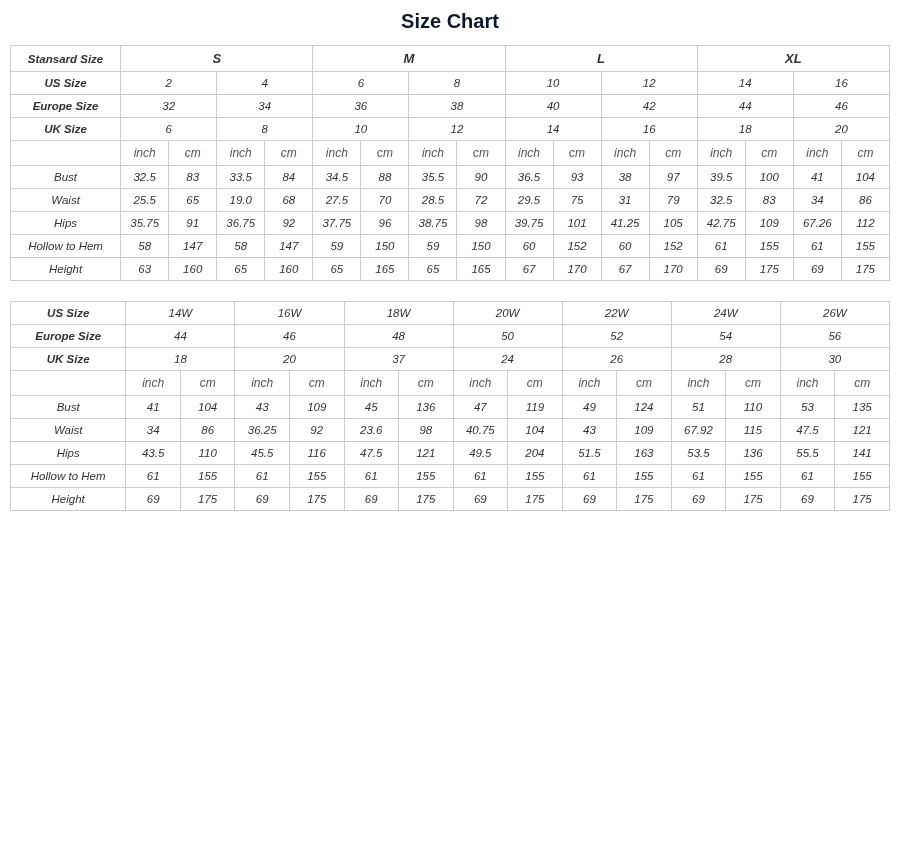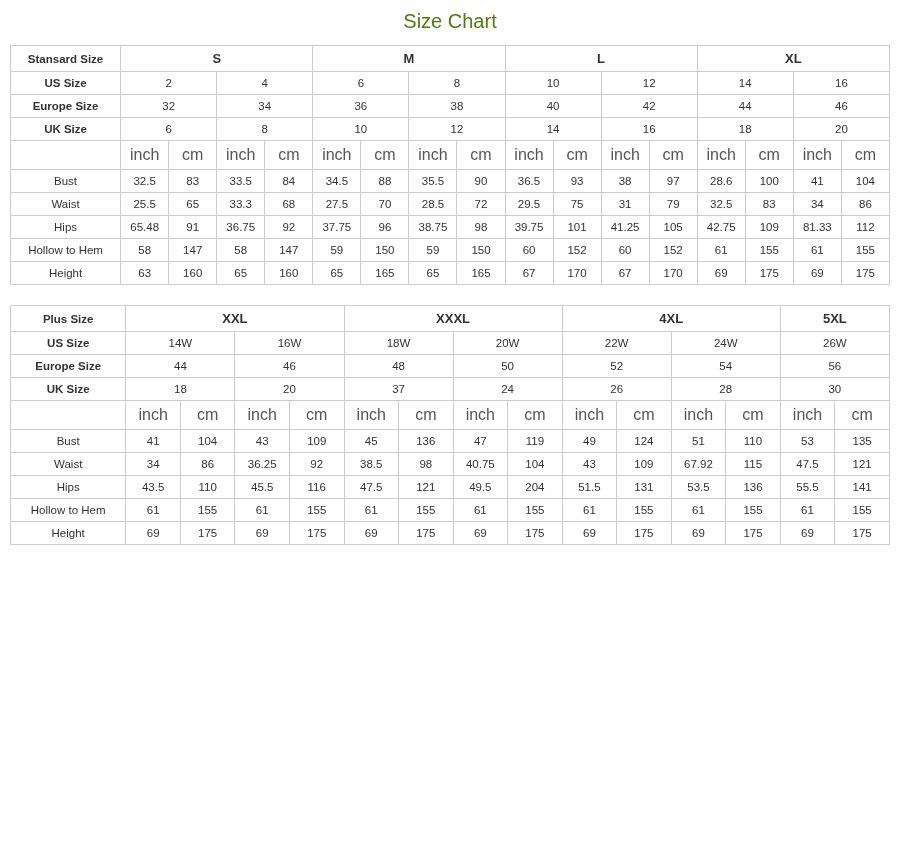--- a/index.html
+++ b/index.html
@@ -5,31 +5,32 @@
     * { box-sizing: border-box; margin: 0; padding: 0; }
     body {
       font-family: Arial, sans-serif;
       background: #fff;
       padding: 10px;
       font-size: 12px;
     }
     .page-title {
       text-align: center;
       font-size: 20px;
-      font-weight: normal;
-      color: #4d7c0f;
+      font-weight: bold;
+      color: #0f172a;
       margin-bottom: 12px;
     }
     .chart-section {
       margin-bottom: 20px;
     }
     table {
       width: 100%;
       border-collapse: collapse;
       border: 1px solid #ccc;
+      font-style: italic;
     }
     th, td {
       border: 1px solid #ccc;
       text-align: center;
       padding: 5px 3px;
       font-size: 11.5px;
       color: #333;
     }
     .header-row th {
       background: #fff;
@@ -39,21 +40,21 @@
       font-weight: bold;
       background: #fff;
       text-align: center;
     }
     .size-group-header {
       font-weight: bold;
       font-size: 13px;
     }
     .unit-row td {
       color: #555;
-      font-size: 16px;
+      font-size: 12px;
     }
     .data-row td {
       font-weight: normal;
     }
     .row-label {
       font-weight: bold;
     }
   </style>
 </head>
 <body>
@@ -154,61 +155,61 @@
         <td>33.5</td>
           <td>84</td>
         <td>34.5</td>
           <td>88</td>
         <td>35.5</td>
           <td>90</td>
         <td>36.5</td>
           <td>93</td>
         <td>38</td>
           <td>97</td>
-        <td>28.6</td>
+        <td>39.5</td>
           <td>100</td>
         <td>41</td>
           <td>104</td>
       </tr>
       <tr class="data-row">
         <td class="row-label">Waist</td>
         <td>25.5</td>
           <td>65</td>
-        <td>33.3</td>
+        <td>19.0</td>
           <td>68</td>
         <td>27.5</td>
           <td>70</td>
         <td>28.5</td>
           <td>72</td>
         <td>29.5</td>
           <td>75</td>
         <td>31</td>
           <td>79</td>
         <td>32.5</td>
           <td>83</td>
         <td>34</td>
           <td>86</td>
       </tr>
       <tr class="data-row">
         <td class="row-label">Hips</td>
-        <td>65.48</td>
+        <td>35.75</td>
           <td>91</td>
         <td>36.75</td>
           <td>92</td>
         <td>37.75</td>
           <td>96</td>
         <td>38.75</td>
           <td>98</td>
         <td>39.75</td>
           <td>101</td>
         <td>41.25</td>
           <td>105</td>
         <td>42.75</td>
           <td>109</td>
-        <td>81.33</td>
+        <td>67.26</td>
           <td>112</td>
       </tr>
       <tr class="data-row">
         <td class="row-label">Hollow to Hem</td>
         <td>58</td>
           <td>147</td>
         <td>58</td>
           <td>147</td>
         <td>59</td>
           <td>150</td>
@@ -260,27 +261,20 @@
         <col style="width:52px">
       <col style="width:52px">
         <col style="width:52px">
       <col style="width:52px">
         <col style="width:52px">
       <col style="width:52px">
         <col style="width:52px">
     </colgroup>
     <tbody>
 
-      <tr class="header-row">
-        <th class="label-cell">Plus Size</th>
-        <th colspan="4" class="size-group-header">XXL</th>
-        <th colspan="4" class="size-group-header">XXXL</th>
-        <th colspan="4" class="size-group-header">4XL</th>
-        <th colspan="2" class="size-group-header">5XL</th>
-      </tr>
 
       <tr>
         <td class="row-label">US Size</td>
         <td colspan="2">14W</td>
         <td colspan="2">16W</td>
         <td colspan="2">18W</td>
         <td colspan="2">20W</td>
         <td colspan="2">22W</td>
         <td colspan="2">24W</td>
         <td colspan="2">26W</td>
@@ -342,21 +336,21 @@
           <td>110</td>
         <td>53</td>
           <td>135</td>
       </tr>
       <tr class="data-row">
         <td class="row-label">Waist</td>
         <td>34</td>
           <td>86</td>
         <td>36.25</td>
           <td>92</td>
-        <td>38.5</td>
+        <td>23.6</td>
           <td>98</td>
         <td>40.75</td>
           <td>104</td>
         <td>43</td>
           <td>109</td>
         <td>67.92</td>
           <td>115</td>
         <td>47.5</td>
           <td>121</td>
       </tr>
@@ -364,21 +358,21 @@
         <td class="row-label">Hips</td>
         <td>43.5</td>
           <td>110</td>
         <td>45.5</td>
           <td>116</td>
         <td>47.5</td>
           <td>121</td>
         <td>49.5</td>
           <td>204</td>
         <td>51.5</td>
-          <td>131</td>
+          <td>163</td>
         <td>53.5</td>
           <td>136</td>
         <td>55.5</td>
           <td>141</td>
       </tr>
       <tr class="data-row">
         <td class="row-label">Hollow to Hem</td>
         <td>61</td>
           <td>155</td>
         <td>61</td>

